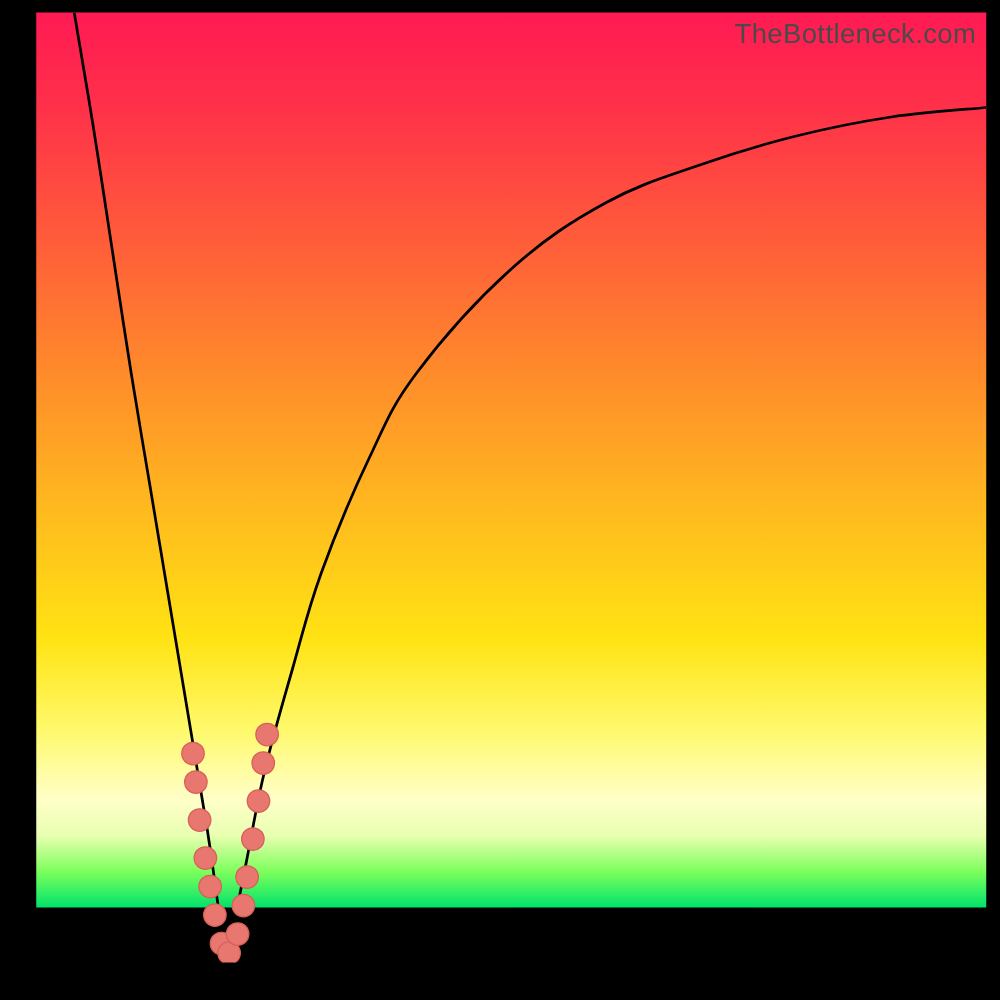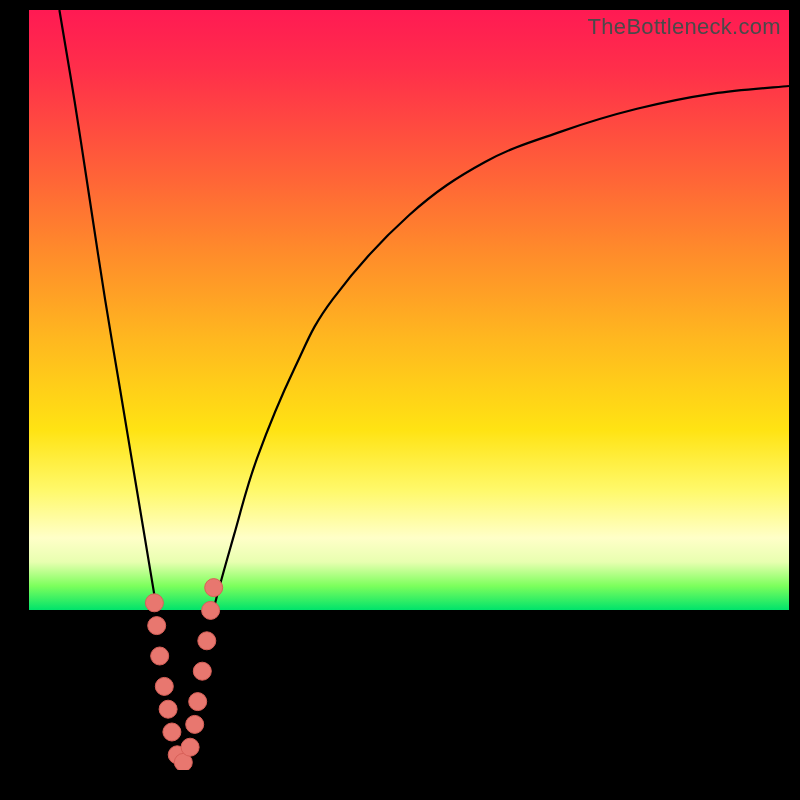--- a/index.html
+++ b/index.html
@@ -15,21 +15,21 @@
     position: relative;
     width: 800px;
     height: 800px;
     background: #000;
   }
   .plot {
     position: absolute;
     left: 29px;
     top: 10px;
     width: 760px;
-    height: 600px;
+    height: 716px;
     
     background: linear-gradient(
       to bottom,
       #ff1a53 0%,
       #ff2f4a 10%,
       #ff5b3a 25%,
       #ff8a2b 40%,
       #ffb81f 55%,
       #ffe313 70%,
       #fff96a 80%,

